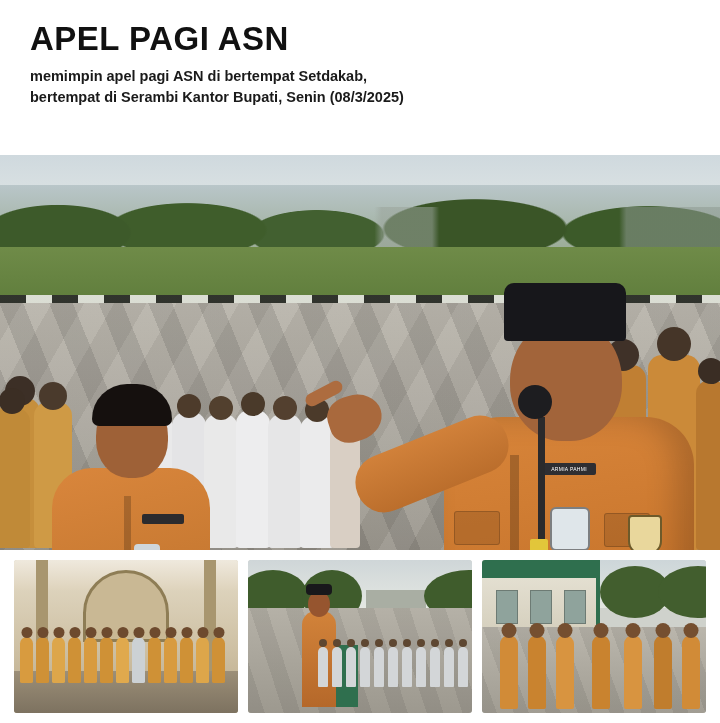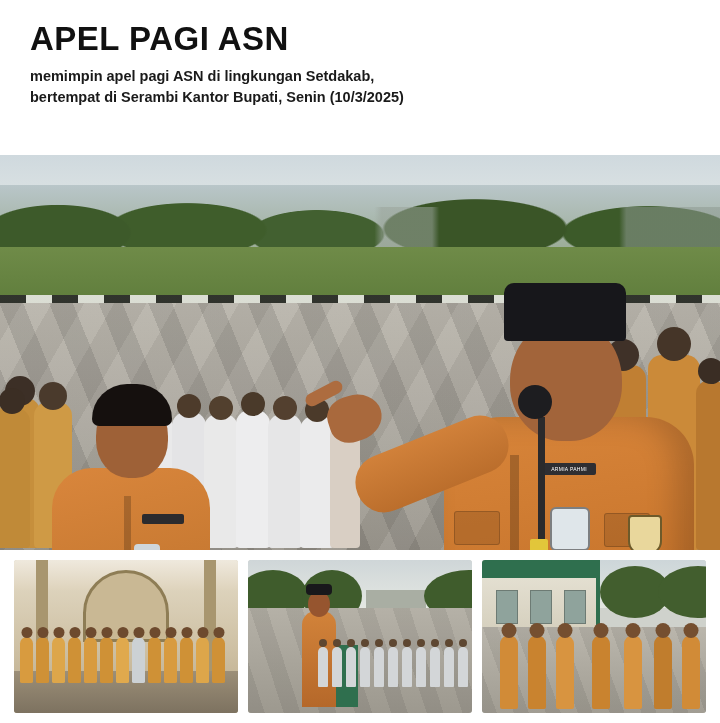--- a/index.html
+++ b/index.html
@@ -274,22 +274,22 @@
   .t3-p::after { content:""; position:absolute; left:50%; top:-12px; transform:translateX(-50%); width:15px; height:15px; border-radius:50%; background:#754f30; }
 </style>
 </head>
 <body>
 
 <div class="poster">
 
   <div class="header">
     <div class="headline">APEL PAGI ASN</div>
     <div class="subhead">
-      <div>memimpin apel pagi ASN di lingkungan Setdakab,</div>
-      <div>bertempat di Serambi Kantor Bupati, Senin (10/3/2025)</div>
+      <div>memimpin apel pagi ASN di bertempat Setdakab,</div>
+      <div>bertempat di Serambi Kantor Bupati, Senin (08/3/2025)</div>
     </div>
   </div>
 
   <div class="main-photo">
     <div class="mp-sky"></div>
     <div class="mp-trees"></div>
     <div class="mp-buildings"></div>
     <div class="mp-grass"></div>
     <div class="mp-curb"></div>
     <div class="mp-ground"></div>

